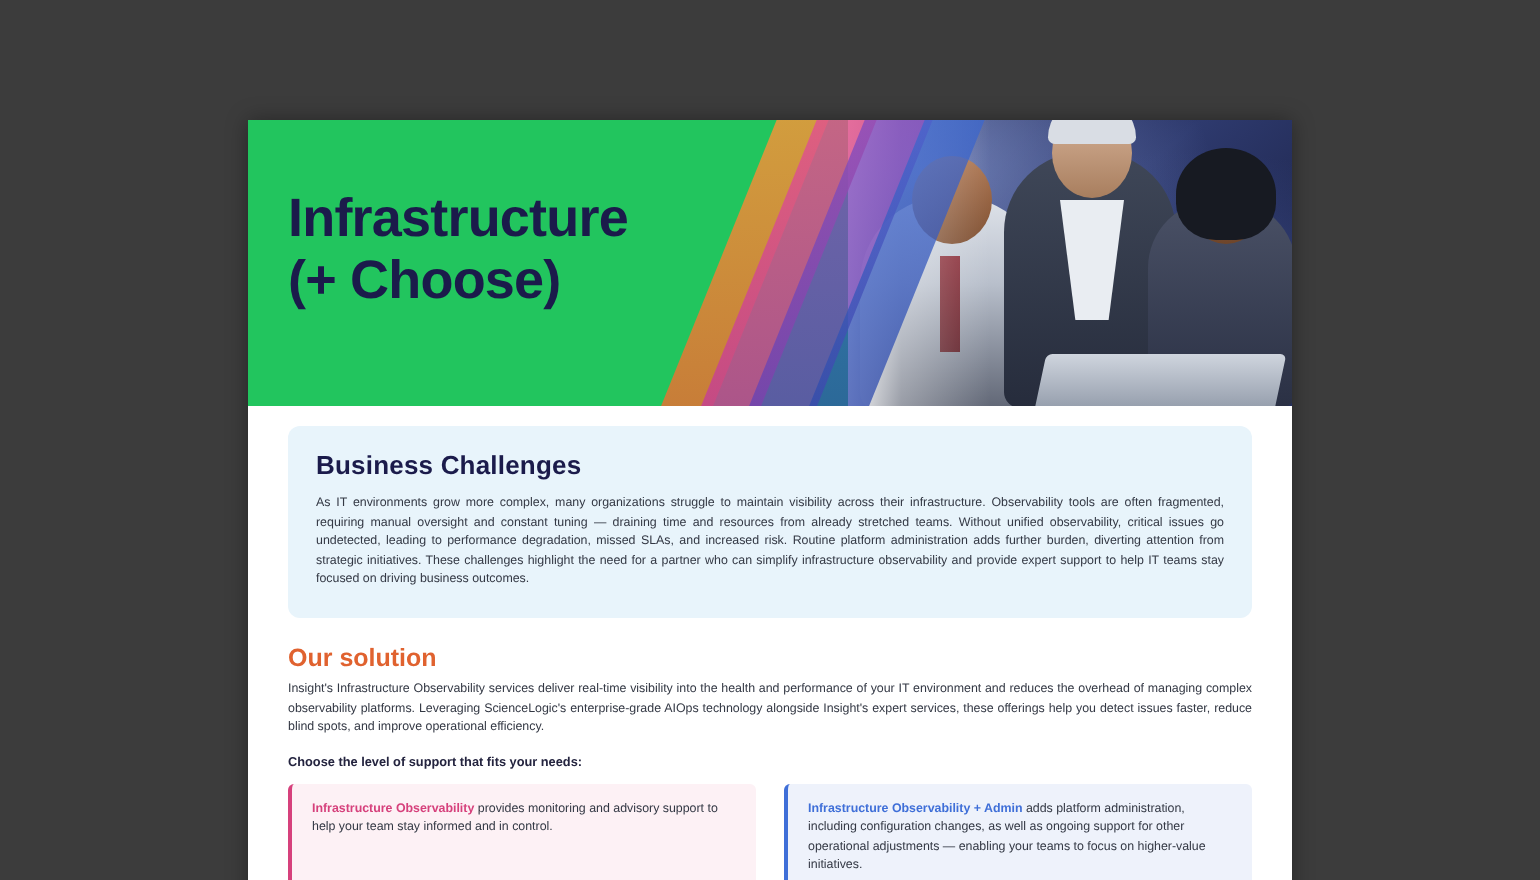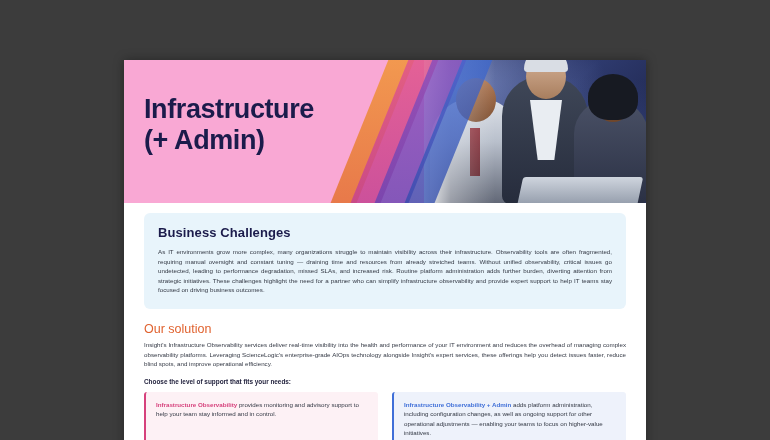--- a/index.html
+++ b/index.html
@@ -23,21 +23,21 @@
     background: #ffffff;
     box-shadow: 0 0 10px rgba(0,0,0,0.35);
     overflow: hidden;
   }
 
   
   .hero {
     position: relative;
     width: 100%;
     height: 143px;
-    background: #f9a8d4;
+    background: #22c55e;
     overflow: hidden;
   }
   .hero-title {
     position: absolute;
     left: 20px;
     top: 16px;
     width: 310px;
     font-size: 27px;
     line-height: 31px;
     font-weight: bold;
@@ -170,21 +170,21 @@
     margin: 0;
     font-size: 6.2px;
     line-height: 9.6px;
     color: #333844;
     text-align: justify;
   }
 
   .solution-title {
     margin: 13px 0 4px 0;
     font-size: 12.5px;
-    font-weight: normal;
+    font-weight: bold;
     color: #e0622f;
   }
   .solution-body {
     margin: 0;
     font-size: 6.2px;
     line-height: 9.6px;
     color: #333844;
     text-align: justify;
   }
 
@@ -248,21 +248,21 @@
 
     <div class="hero-sweep">
       <div class="band b1"></div>
       <div class="band b2"></div>
       <div class="band b3"></div>
       <div class="band b4"></div>
     </div>
 
     <h1 class="hero-title">
       <span class="line">Infrastructure</span>
-      <span class="line">(+ Admin)</span>
+      <span class="line">(+ Choose)</span>
     </h1>
   </div>
 
   <div class="body-wrap">
 
     <section class="callout">
       <h2>Business Challenges</h2>
       <p>As IT environments grow more complex, many organizations struggle to maintain visibility across their infrastructure. Observability tools are often fragmented, requiring manual oversight and constant tuning — draining time and resources from already stretched teams. Without unified observability, critical issues go undetected, leading to performance degradation, missed SLAs, and increased risk. Routine platform administration adds further burden, diverting attention from strategic initiatives. These challenges highlight the need for a partner who can simplify infrastructure observability and provide expert support to help IT teams stay focused on driving business outcomes.</p>
     </section>
 

